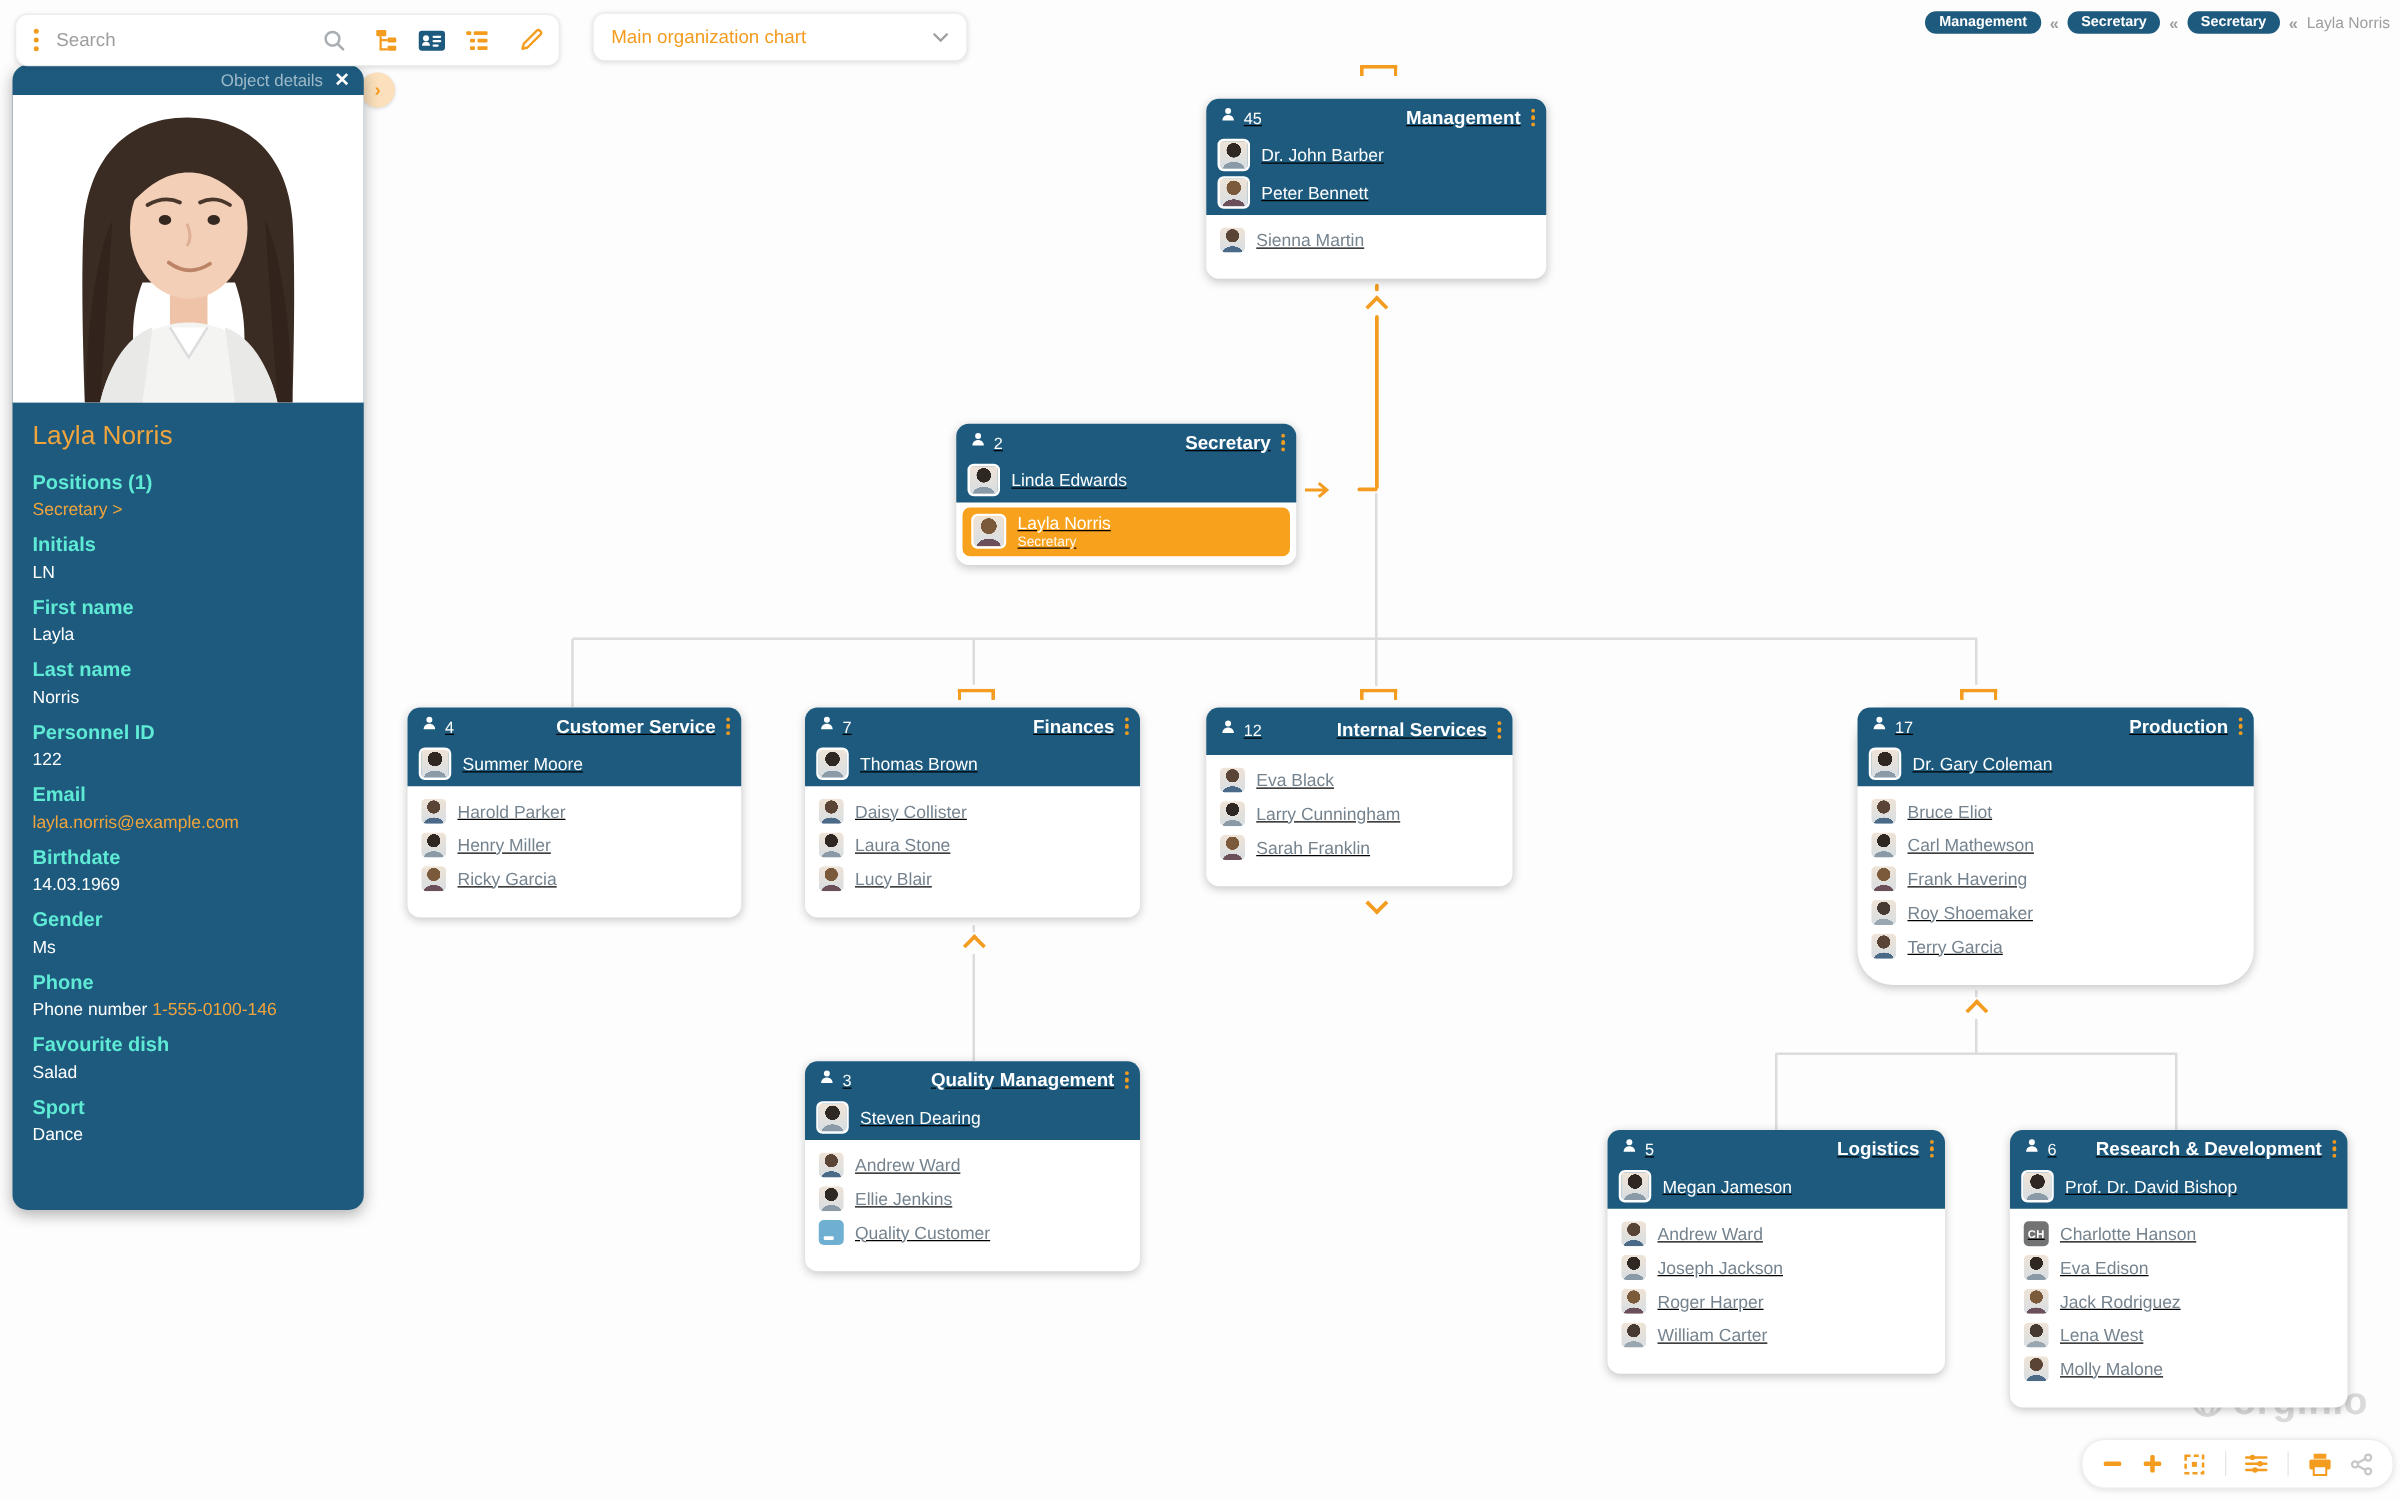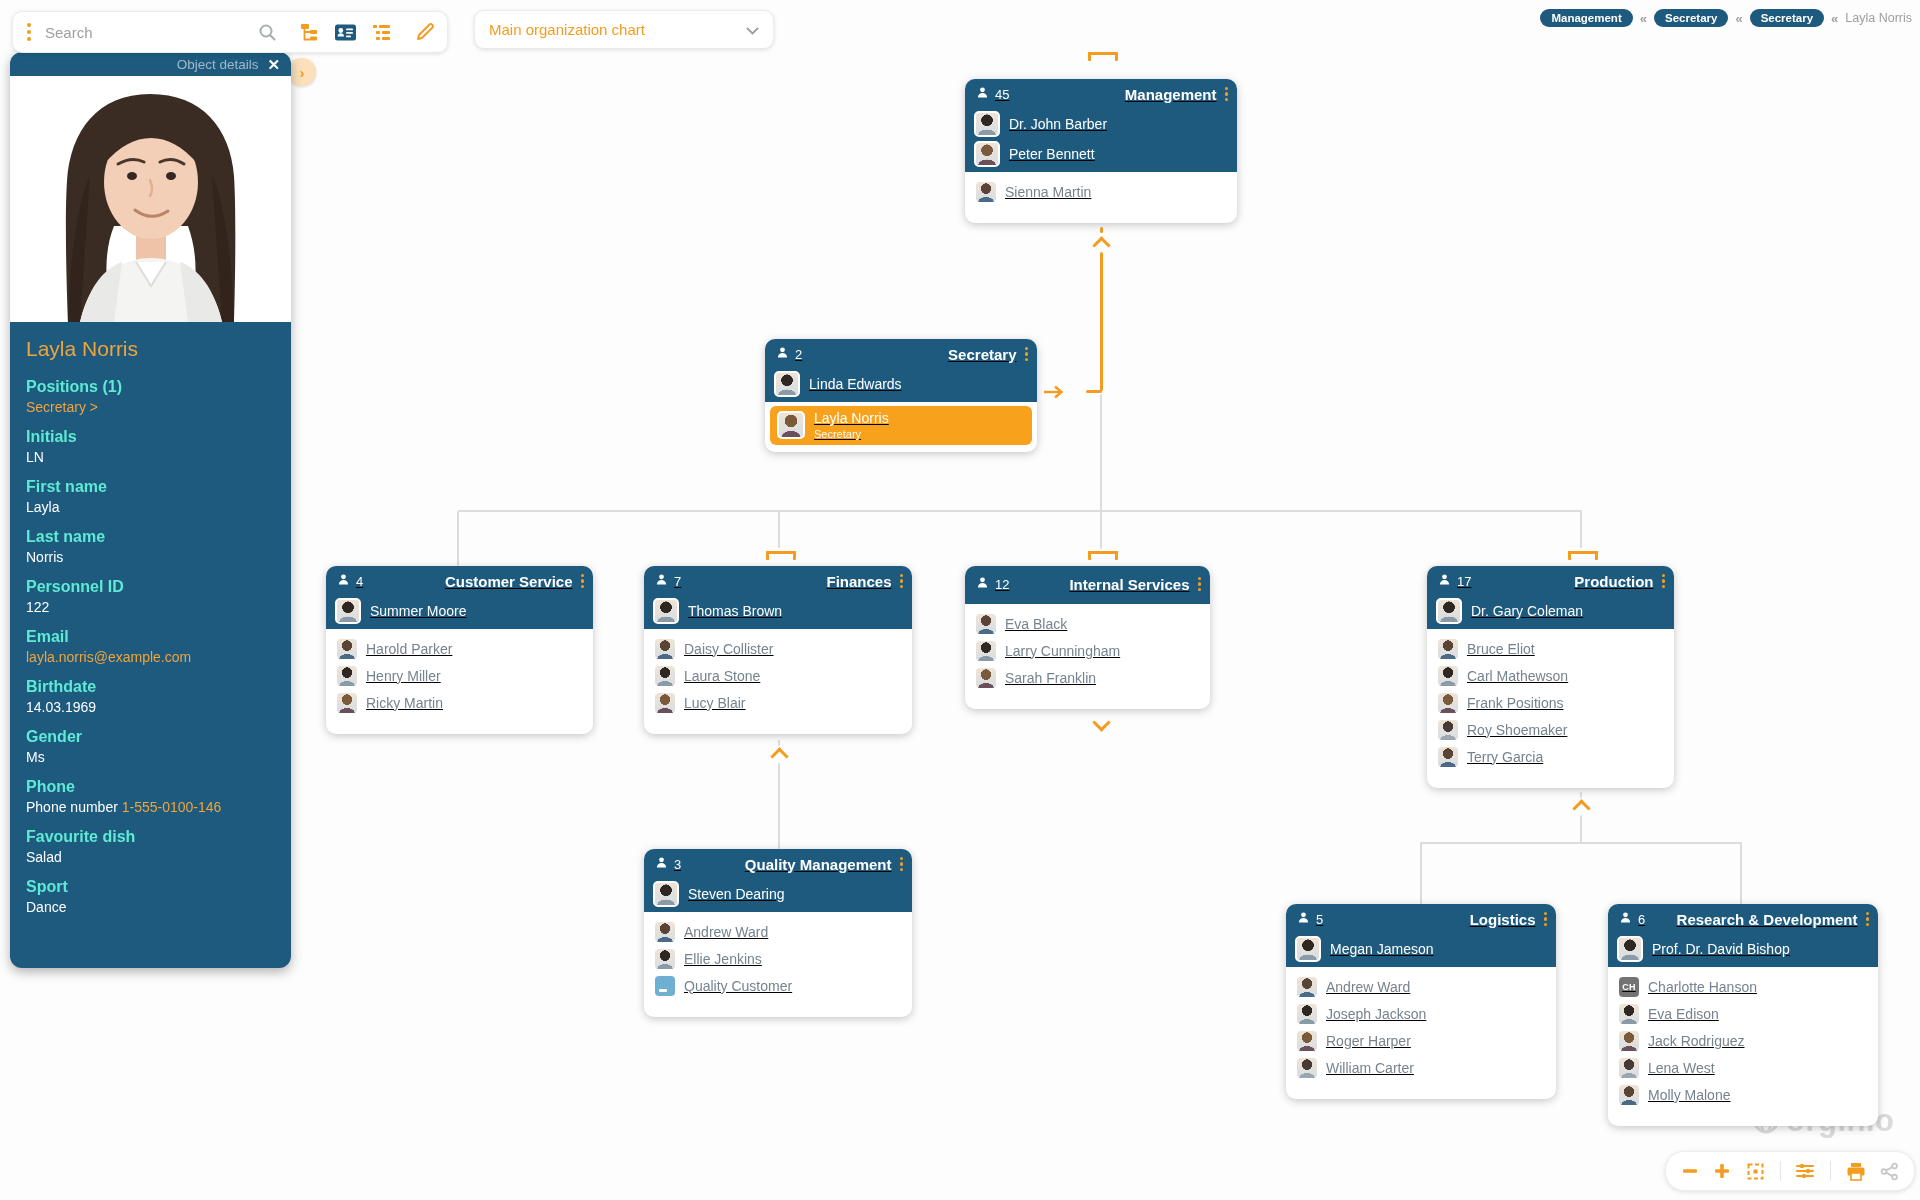--- a/index.html
+++ b/index.html
@@ -351,21 +351,21 @@
       <div class="mem-row">
         <span class="avatar v0"></span>
         <span>Harold Parker</span>
       </div>
       <div class="mem-row">
         <span class="avatar v1"></span>
         <span>Henry Miller</span>
       </div>
       <div class="mem-row">
         <span class="avatar v2"></span>
-        <span>Ricky Martin</span>
+        <span>Ricky Garcia</span>
       </div>
     </div>
   </div>
 <div class="node" id="node-finances" style="left:644px;top:566px;width:268px;">
     <div class="dark">
       <div class="count-row">
         <span><svg viewBox="0 0 24 24" width="13" height="13">
             <circle cx="12" cy="7" r="4.4" fill="#fff"></circle>
             <path d="M3.5 21c0-4.8 3.9-7.9 8.5-7.9s8.5 3.1 8.5 7.9z" fill="#fff"></path>
           </svg></span>
@@ -421,21 +421,21 @@
       <div class="mem-row">
         <span class="avatar v1"></span>
         <span>Larry Cunningham</span>
       </div>
       <div class="mem-row">
         <span class="avatar v2"></span>
         <span>Sarah Franklin</span>
       </div>
     </div>
   </div>
-<div class="node" id="node-production" style="left:1427px;top:566px;width:247px;">
+<div class="node" id="node-production" style="left:1486px;top:566px;width:317px;border-radius:28px;">
     <div class="dark">
       <div class="count-row">
         <span><svg viewBox="0 0 24 24" width="13" height="13">
             <circle cx="12" cy="7" r="4.4" fill="#fff"></circle>
             <path d="M3.5 21c0-4.8 3.9-7.9 8.5-7.9s8.5 3.1 8.5 7.9z" fill="#fff"></path>
           </svg></span>
         <span class="cnt">17</span>
         <span class="ttl">Production</span>
         <span class="kebab">
           <i></i>
@@ -452,21 +452,21 @@
       <div class="mem-row">
         <span class="avatar v0"></span>
         <span>Bruce Eliot</span>
       </div>
       <div class="mem-row">
         <span class="avatar v1"></span>
         <span>Carl Mathewson</span>
       </div>
       <div class="mem-row">
         <span class="avatar v2"></span>
-        <span>Frank Positions</span>
+        <span>Frank Havering</span>
       </div>
       <div class="mem-row">
         <span class="avatar v3"></span>
         <span>Roy Shoemaker</span>
       </div>
       <div class="mem-row">
         <span class="avatar v0"></span>
         <span>Terry Garcia</span>
       </div>
     </div>

